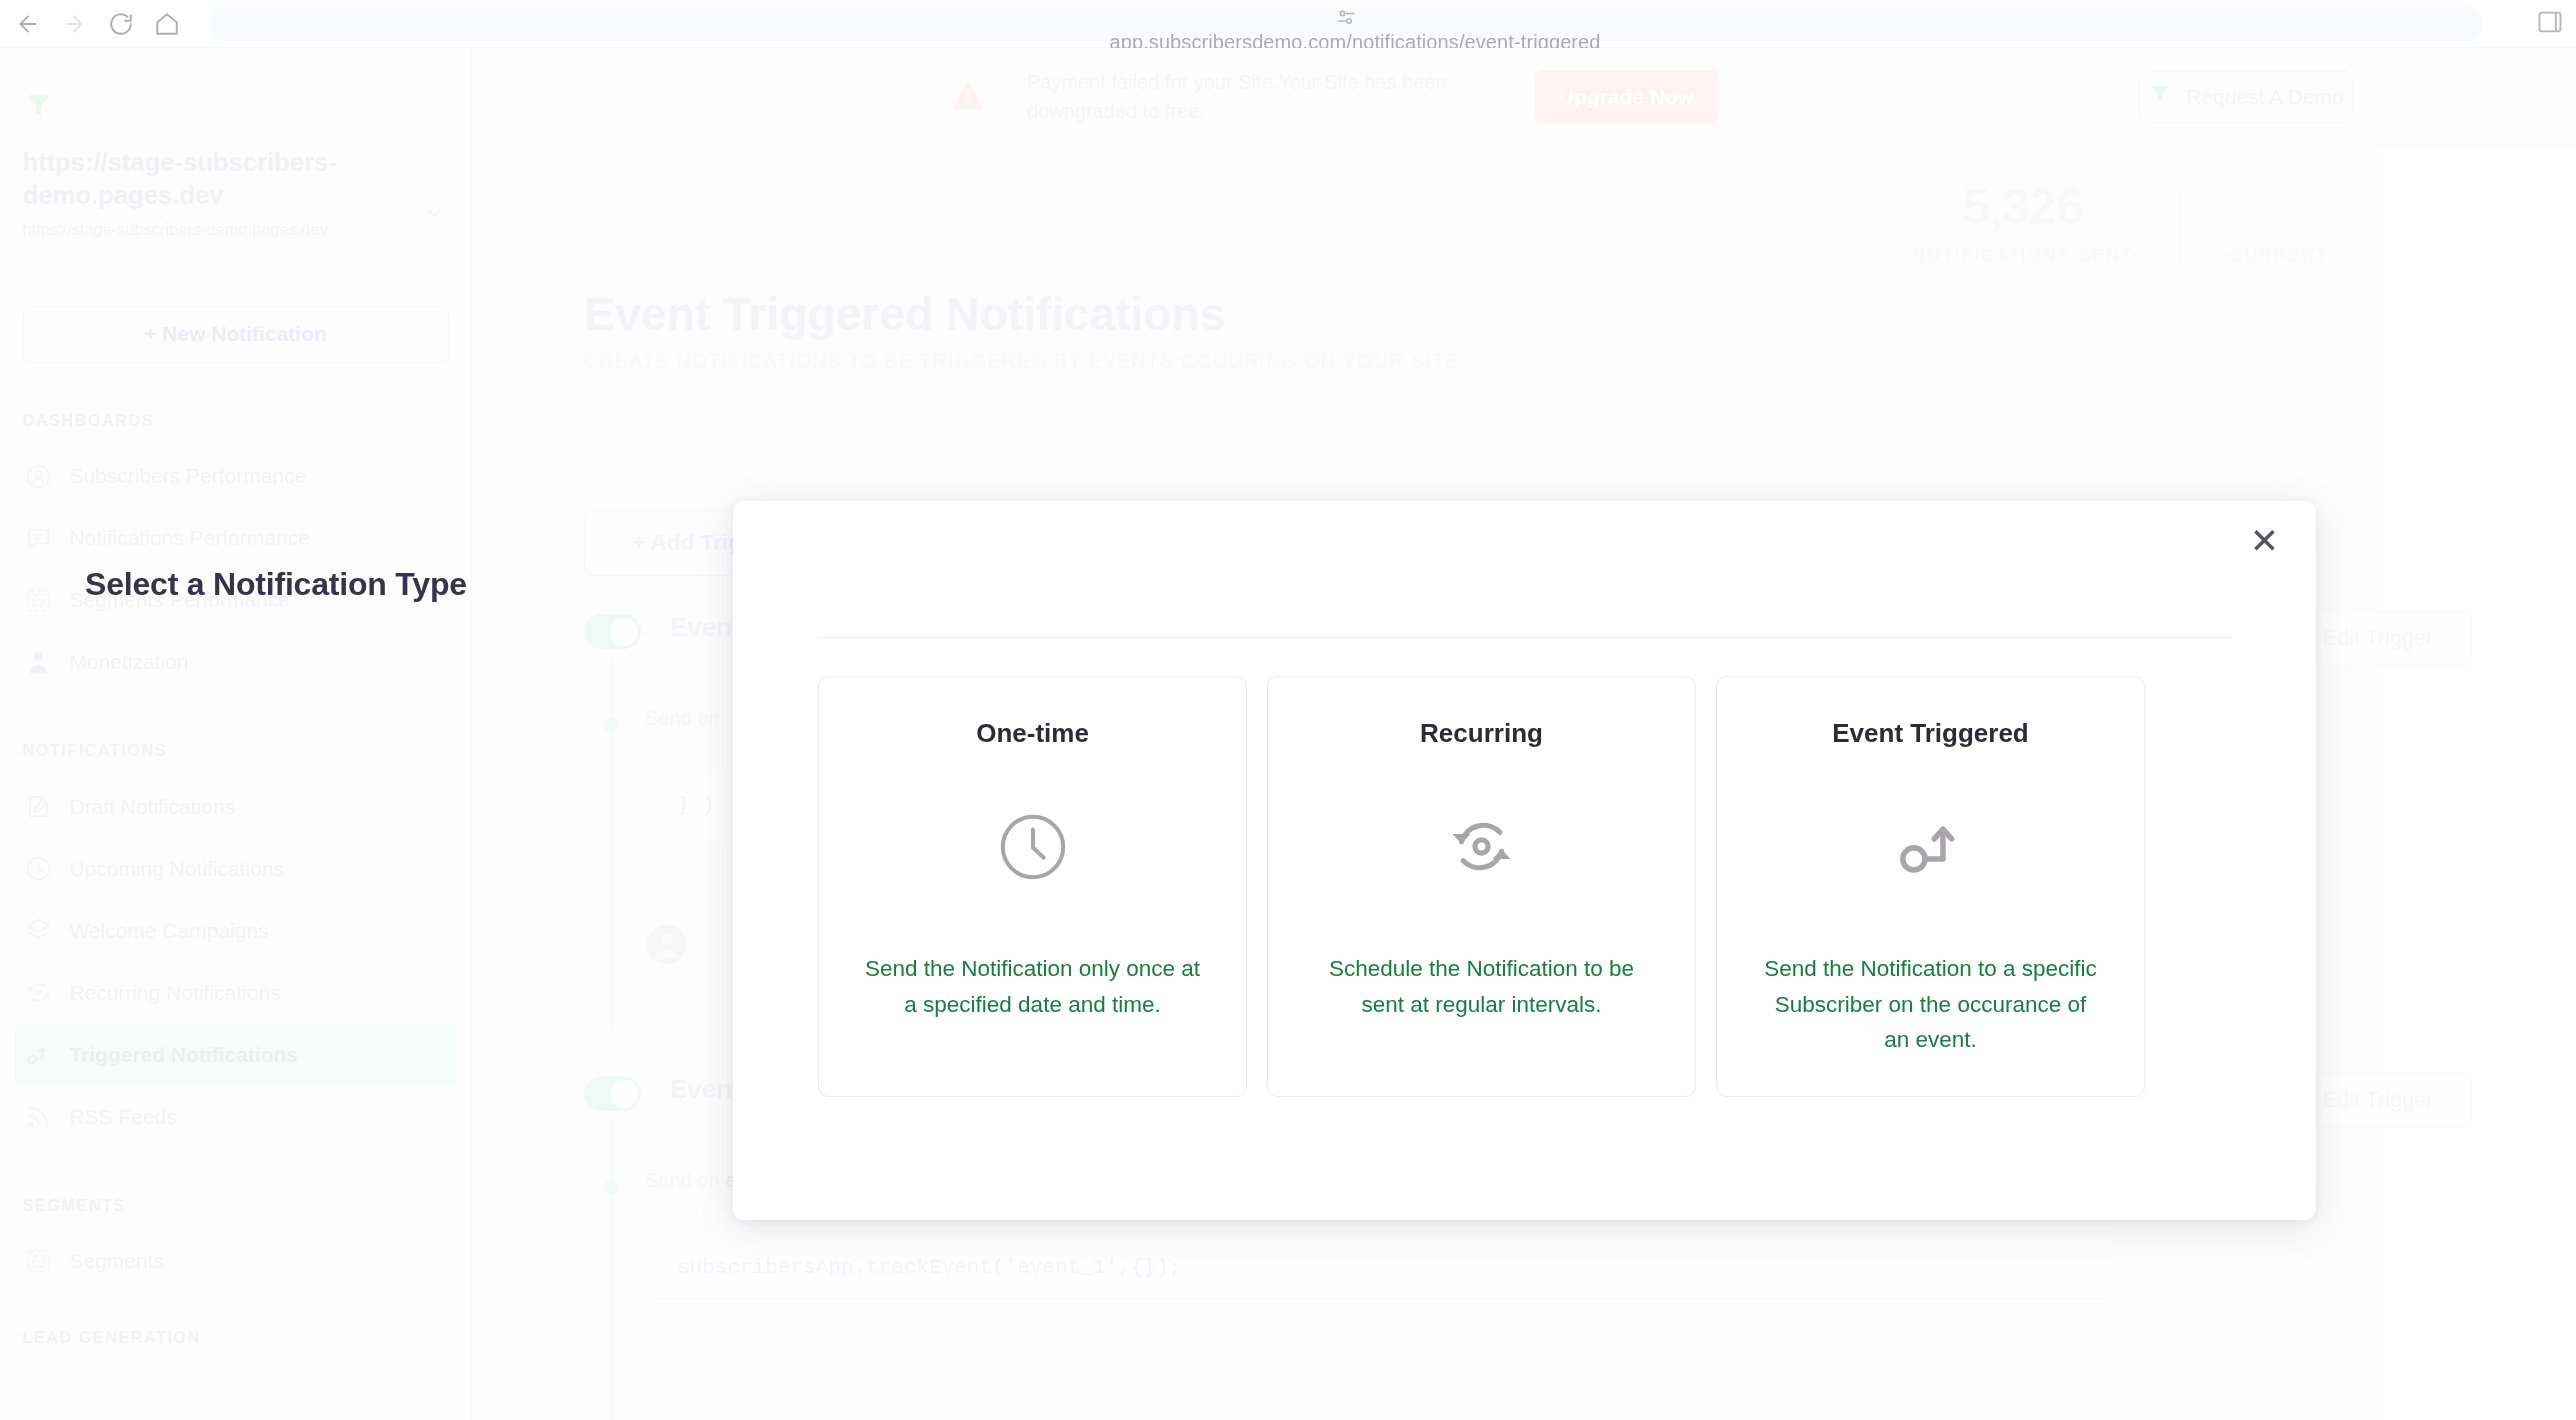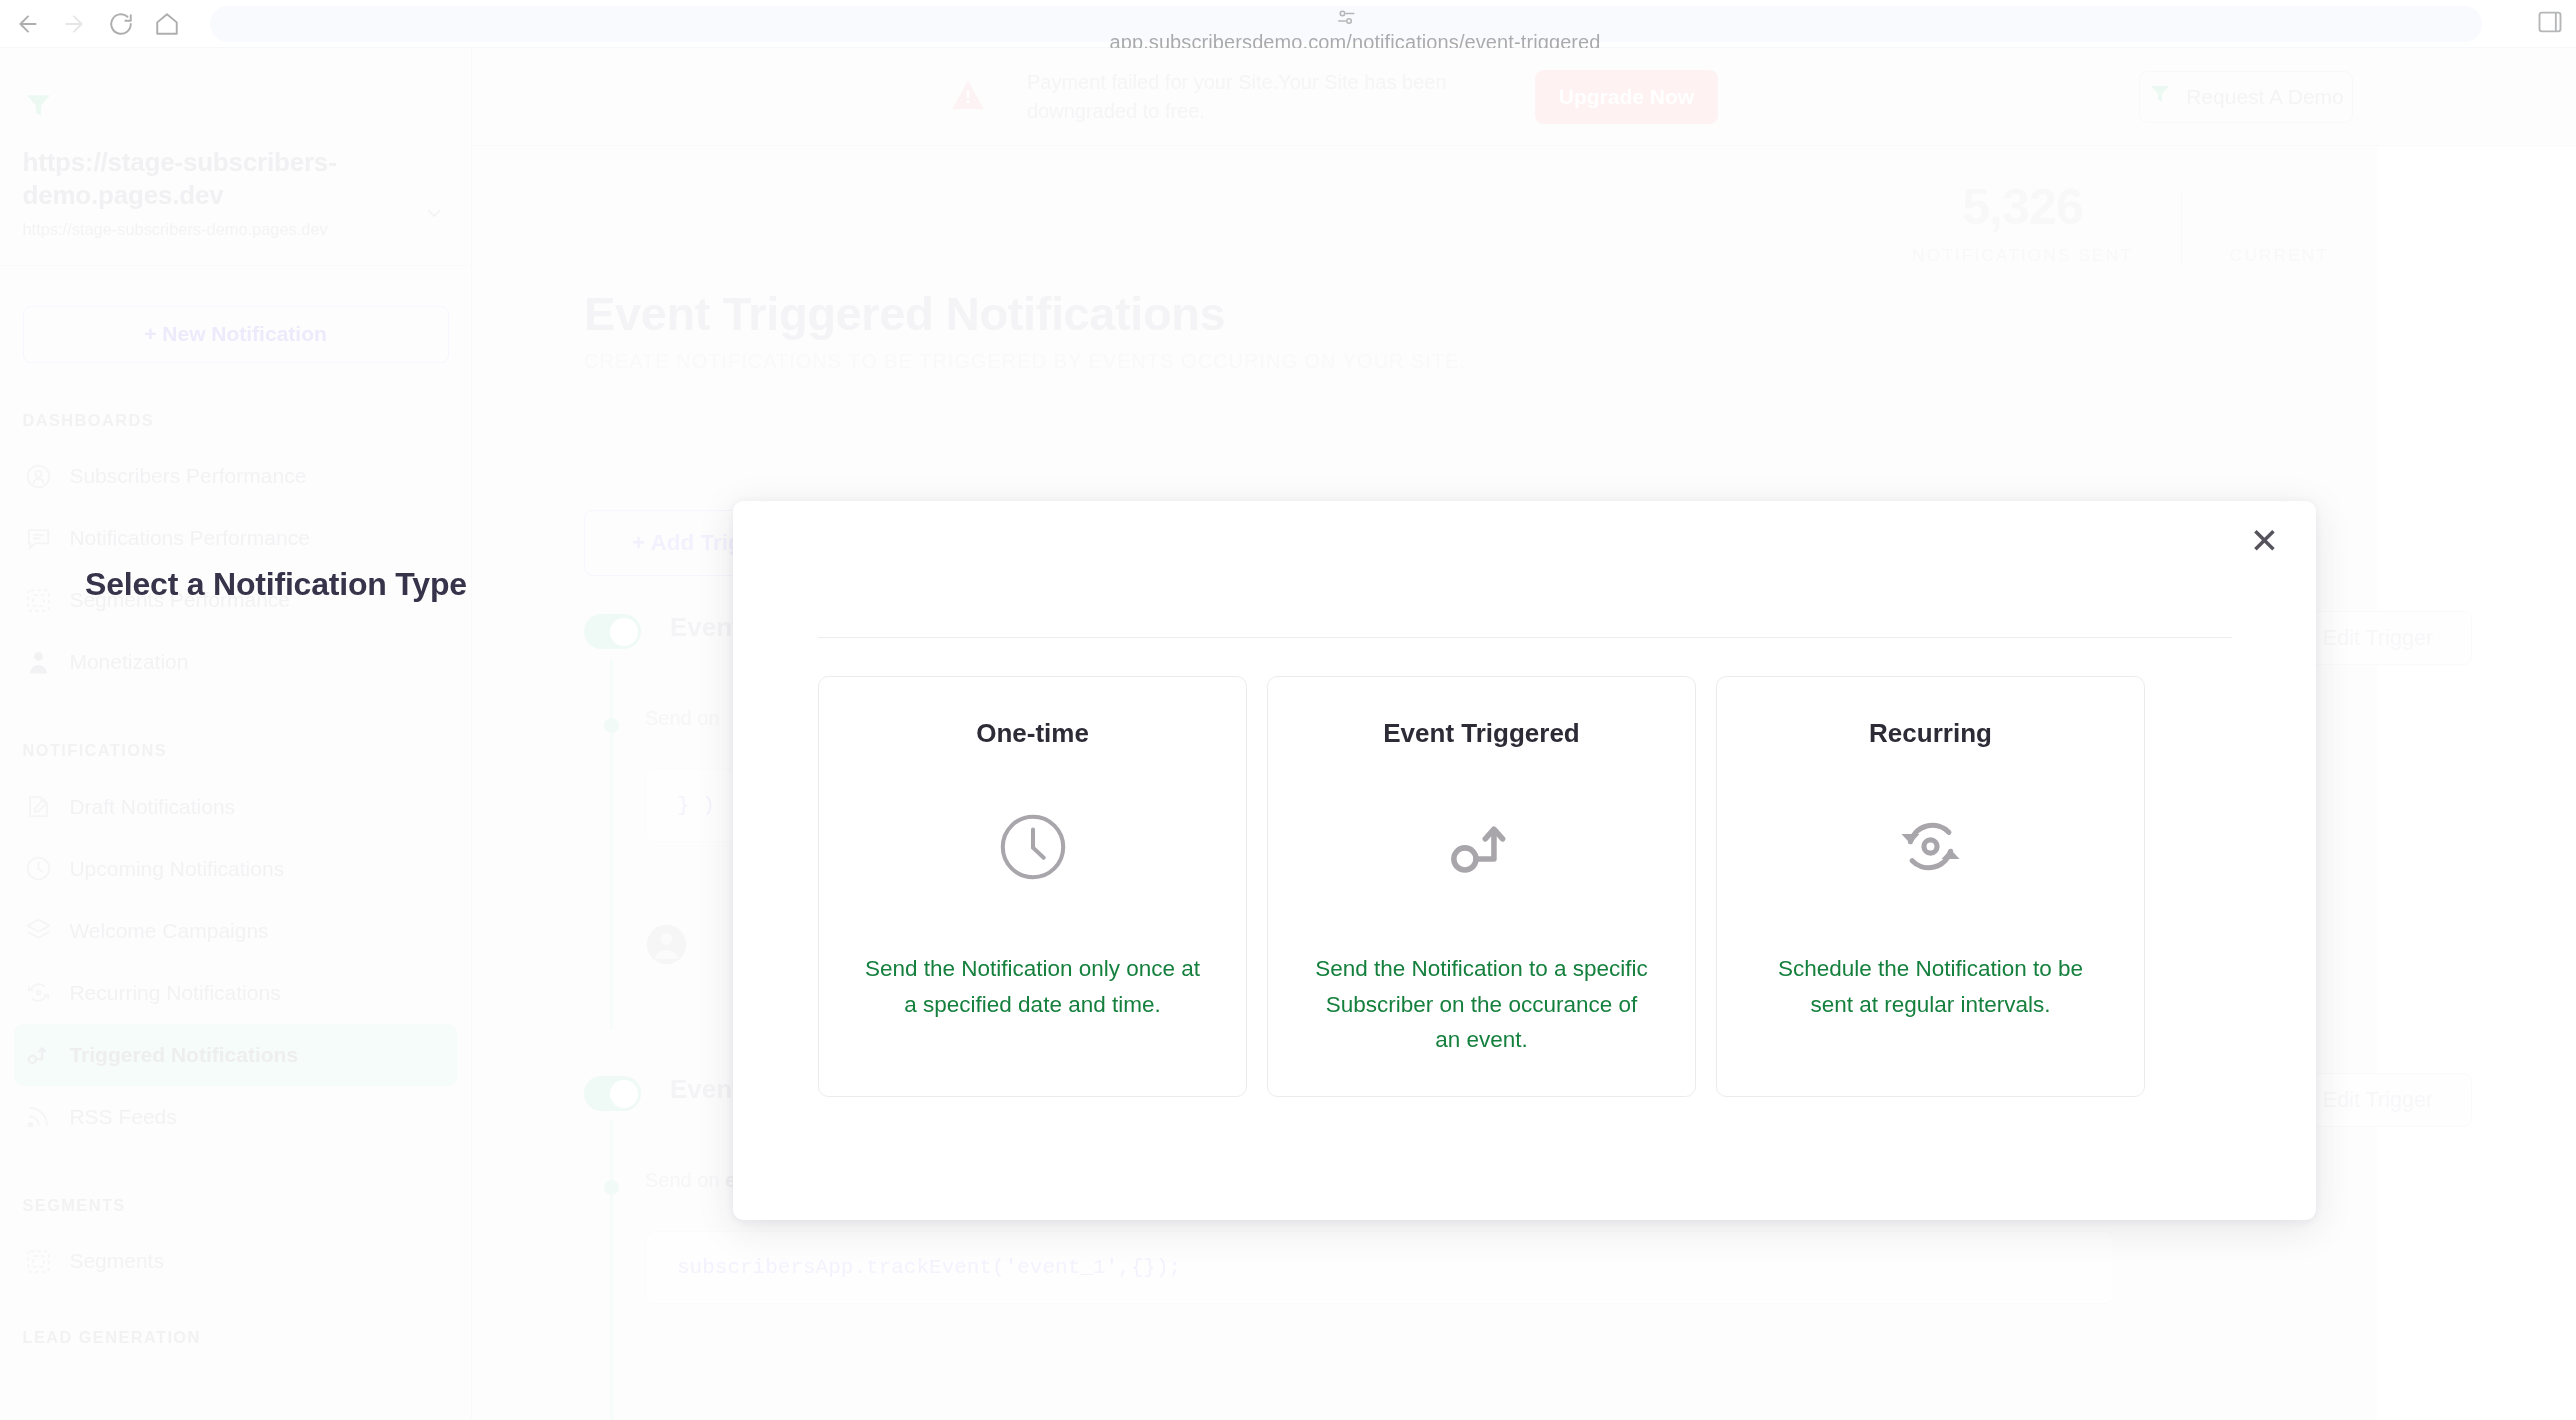--- a/index.html
+++ b/index.html
@@ -461,42 +461,42 @@
         <div class="card-icon">
           <svg width="78" height="78" viewBox="0 0 24 24" fill="none" stroke="#a8a6ab" stroke-width="1.25" stroke-linecap="round">
               <circle cx="12" cy="12" r="9.3"></circle>
               <path d="M12 6.6v5.6l3.3 3.1"></path>
             </svg>
         </div>
         <div class="card-desc">Send the Notification only once at a specified date and time.</div>
       </div>
 
       <div class="type-card">
-        <div class="card-title">Event Triggered</div>
-        <div class="card-icon">
-          <svg width="83" height="83" viewBox="0 0 24 24" fill="none" stroke="#a8a6ab" stroke-width="1.6" stroke-linecap="round" stroke-linejoin="round">
-            <circle cx="7.2" cy="15.6" r="3.2"></circle>
-            <path d="M10.4 15.6h5.2V7.4"></path>
-            <path d="M13.1 9.8L15.6 7l2.5 2.8"></path>
-          </svg>
-        </div>
-        <div class="card-desc">Send the Notification to a specific Subscriber on the occurance of an event.</div>
-      </div>
-
-      <div class="type-card">
         <div class="card-title">Recurring</div>
         <div class="card-icon">
           <svg width="83" height="83" viewBox="0 0 24 24" fill="none" stroke="#a8a6ab" stroke-width="1.5" stroke-linecap="round" stroke-linejoin="round">
             <path d="M6.2 10.6a6.6 6.6 0 0 1 11.1-2.7"></path>
             <path d="M17.8 13.4a6.6 6.6 0 0 1-11.1 2.7"></path>
             <path d="M3.6 8.4l2.6 2.8 2.6-2.8" fill="#a8a6ab" stroke="none"></path>
             <path d="M20.4 15.6l-2.6-2.8-2.6 2.8" fill="#a8a6ab" stroke="none"></path>
             <circle cx="12" cy="12" r="1.9"></circle>
           </svg>
         </div>
         <div class="card-desc">Schedule the Notification to be sent at regular intervals.</div>
       </div>
 
+      <div class="type-card">
+        <div class="card-title">Event Triggered</div>
+        <div class="card-icon">
+          <svg width="83" height="83" viewBox="0 0 24 24" fill="none" stroke="#a8a6ab" stroke-width="1.6" stroke-linecap="round" stroke-linejoin="round">
+            <circle cx="7.2" cy="15.6" r="3.2"></circle>
+            <path d="M10.4 15.6h5.2V7.4"></path>
+            <path d="M13.1 9.8L15.6 7l2.5 2.8"></path>
+          </svg>
+        </div>
+        <div class="card-desc">Send the Notification to a specific Subscriber on the occurance of an event.</div>
+      </div>
+
     </div>
   </div>
   <div id="modal-title">Select a Notification Type</div>
 </div>
 
 
 </body></html>

